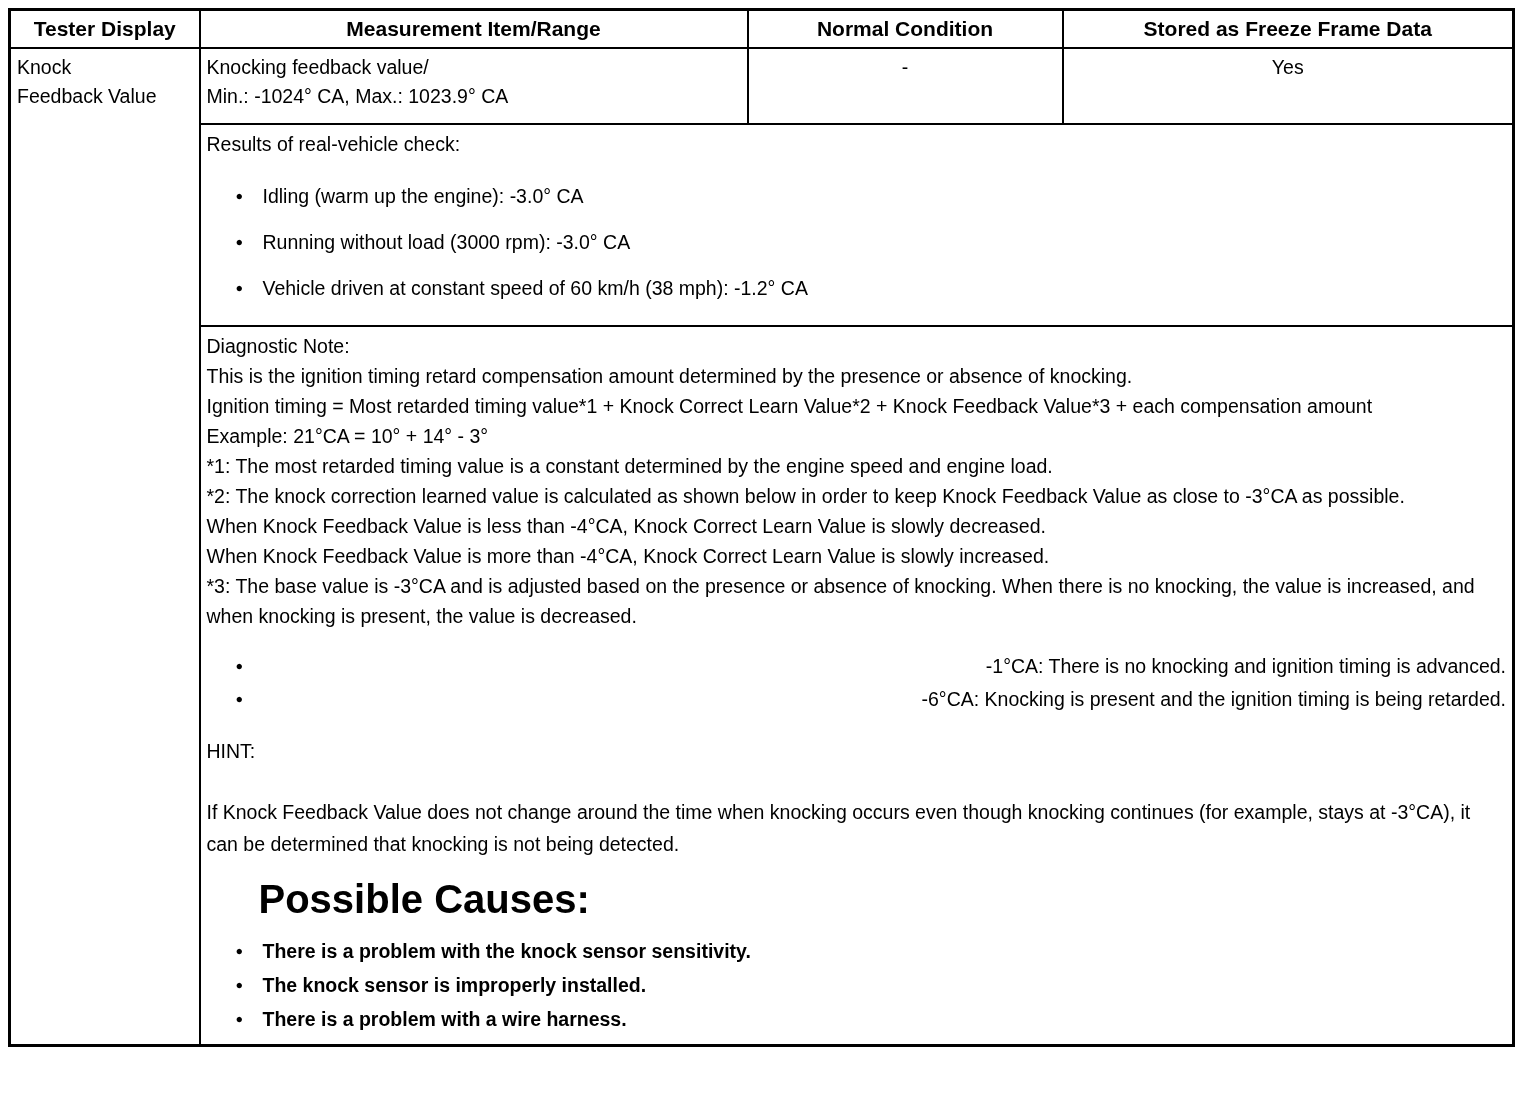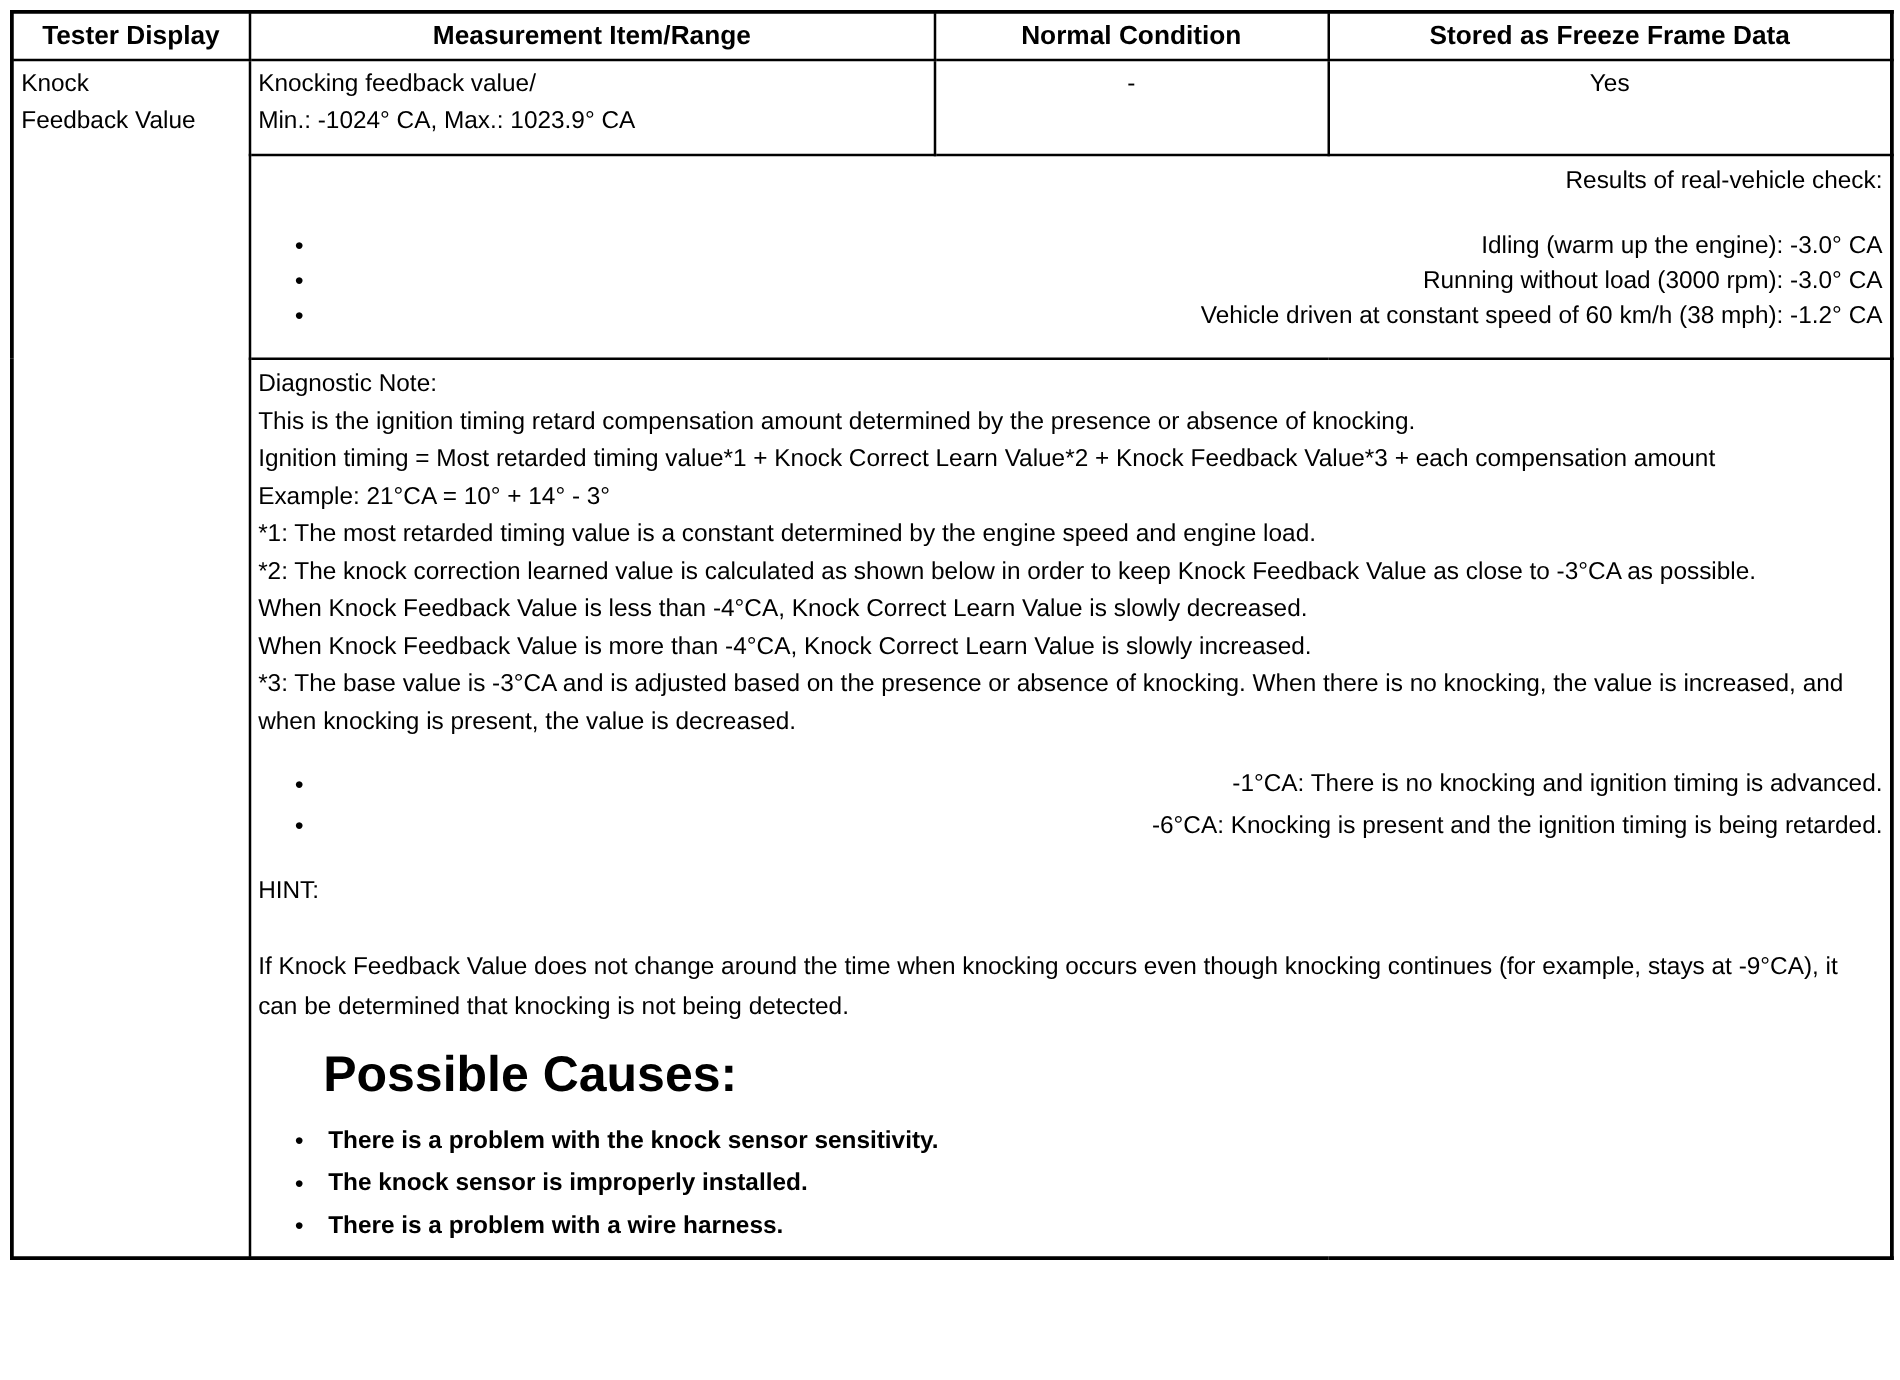--- a/index.html
+++ b/index.html
@@ -31,21 +31,21 @@
   table.spec th {
     font-size: 21px;
     font-weight: bold;
     text-align: center;
     vertical-align: middle;
     padding: 5px 4px;
     line-height: 1.2;
   }
   tr.header-row { height: 38px; }
   tr.measure-row { height: 76px; }
-  tr.results-row { height: 163px; text-align: right; }
+  tr.results-row { height: 163px; }
 
   td.tester-cell {
     vertical-align: middle;
     padding: 4px 2px 4px 4px;
     line-height: 1.55;
   }
   td.meas-cell {
     vertical-align: middle;
     line-height: 1.55;
   }
@@ -62,21 +62,21 @@
   .para { line-height: 30px; }
   .results-title { margin-bottom: 24px; }
 
   ul.bullets {
     list-style: none;
     margin: 0;
     padding: 0 0 0 56px;
   }
   ul.bullets li {
     position: relative;
-    margin: 2px 0;
+    margin: 20px 0;
     line-height: 26px;
   }
   ul.bullets li::before {
     content: "\25CF";
     position: absolute;
     left: -27px;
     top: 7px;
     font-size: 12.5px;
     line-height: 12.5px;
   }
@@ -146,21 +146,21 @@
           <div class="para">*1: The most retarded timing value is a constant determined by the engine speed and engine load.</div>
           <div class="para">*2: The knock correction learned value is calculated as shown below in order to keep Knock Feedback Value as close to -3°CA as possible.</div>
           <div class="para">When Knock Feedback Value is less than -4°CA, Knock Correct Learn Value is slowly decreased.</div>
           <div class="para">When Knock Feedback Value is more than -4°CA, Knock Correct Learn Value is slowly increased.</div>
           <div class="para">*3: The base value is -3°CA and is adjusted based on the presence or absence of knocking. When there is no knocking, the value is increased, and when knocking is present, the value is decreased.</div>
           <ul class="bullets diag-bullets">
             <li>-1°CA: There is no knocking and ignition timing is advanced.</li>
             <li>-6°CA: Knocking is present and the ignition timing is being retarded.</li>
           </ul>
           <div class="hint-label">HINT:</div>
-          <div class="hint-text">If Knock Feedback Value does not change around the time when knocking occurs even though knocking continues (for example, stays at -9°CA), it can be determined that knocking is not being detected.</div>
+          <div class="hint-text">If Knock Feedback Value does not change around the time when knocking occurs even though knocking continues (for example, stays at -3°CA), it can be determined that knocking is not being detected.</div>
           <div class="causes-title">Possible Causes:</div>
           <ul class="bullets causes-list">
             <li>There is a problem with the knock sensor sensitivity.</li>
             <li>The knock sensor is improperly installed.</li>
             <li>There is a problem with a wire harness.</li>
           </ul>
         </td>
       </tr>
     </tbody>
   </table>

